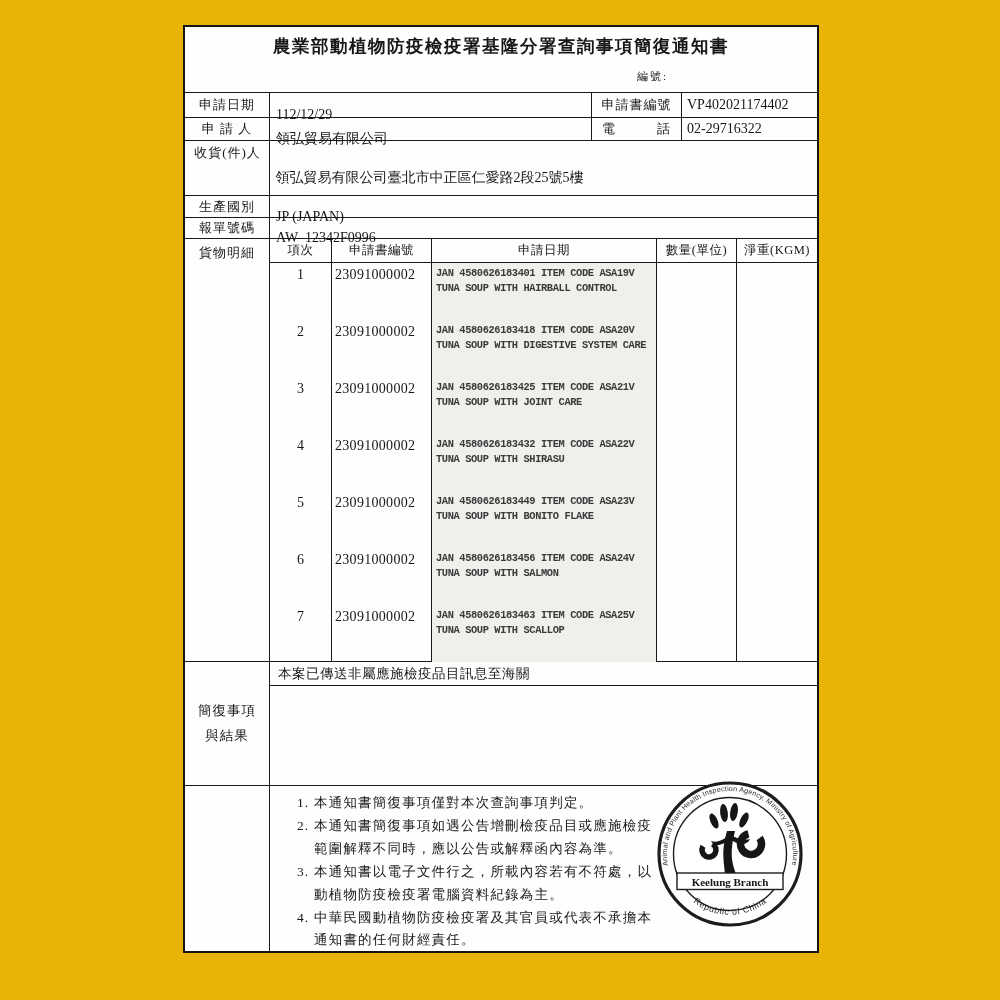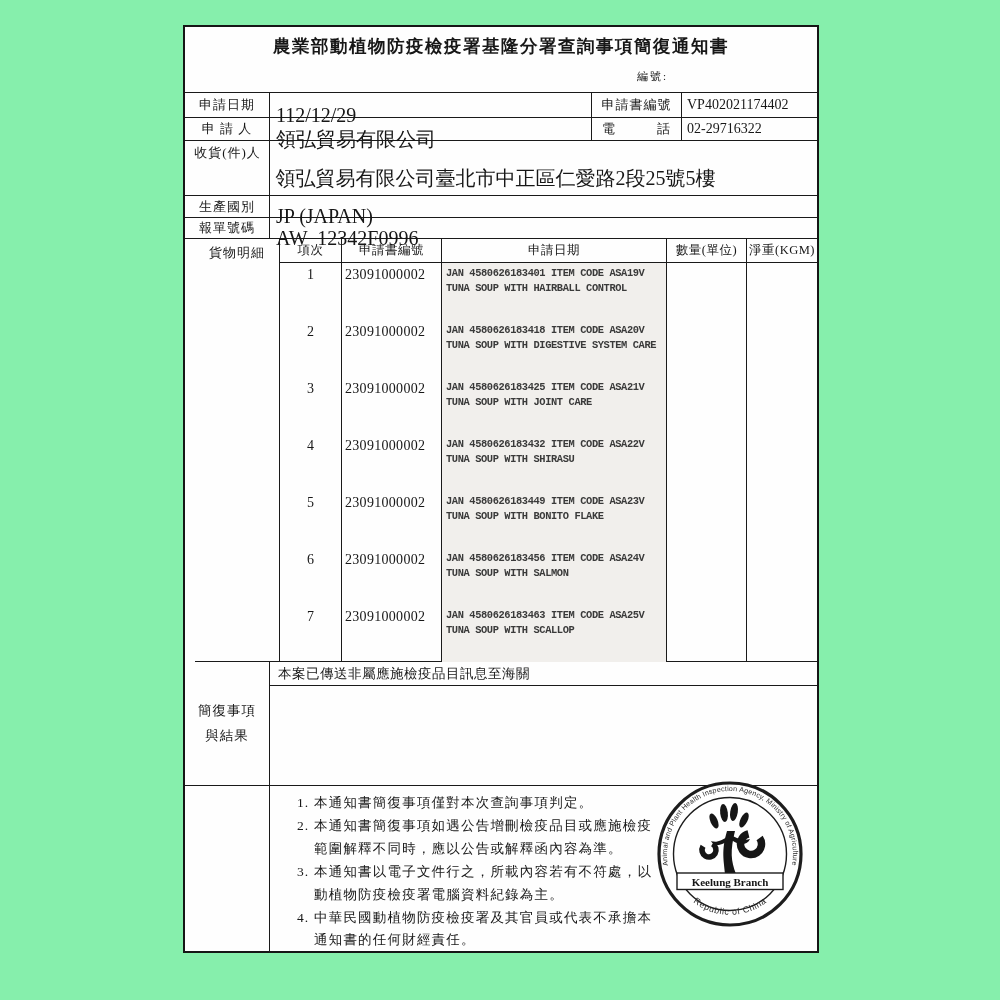--- a/index.html
+++ b/index.html
@@ -1,17 +1,17 @@
 <!DOCTYPE html>
 <html><head>
 <meta charset="utf-8">
 <style>
   html,body { margin:0; padding:0; background:#ffffff; }
   .page {
-    position:relative; width:1000px; height:1000px; background:#86efac;
+    position:relative; width:1000px; height:1000px; background:#eab308;
     font-family:"Liberation Serif","DejaVu Serif",serif; color:#171717;
     overflow:hidden;
   }
   .doc {
     position:absolute; left:183px; top:25px; width:636px; height:928px;
     border:2px solid #161616; box-sizing:border-box; background:#fefefe;
   }
   .sec { position:relative; box-sizing:border-box; border-bottom:1.5px solid #1a1a1a; display:flex; }
   .sec.last { border-bottom:none; }
 
@@ -25,31 +25,31 @@
     width:85px; flex:0 0 85px; box-sizing:border-box; border-right:1.5px solid #1a1a1a;
     display:flex; align-items:center; justify-content:center;
     font-size:13px; letter-spacing:1px; text-align:center;
   }
   .row-a { height:25px; }
   .row-b { height:23px; }
   .row-c { height:55px; }
   .row-d { height:23px; }
   .row-e { height:22px; }
   .row-f { height:21px; }
-  .val-cell { flex:1; display:flex; align-items:center; padding-left:6px; font-size:20px; box-sizing:border-box; white-space:pre;margin-top:20px; }
+  .val-cell { flex:1; display:flex; align-items:center; padding-left:6px; font-size:14px; box-sizing:border-box; white-space:pre;margin-top:20px; }
   .lbl2-cell {
     flex:0 0 91px; box-sizing:border-box; border-left:1.5px solid #1a1a1a; border-right:1.5px solid #1a1a1a;
     display:flex; align-items:center; justify-content:center; font-size:13px; letter-spacing:1px;
   }
   .lbl2-cell.spread { justify-content:space-between; padding:0 10px; }
   .val2-cell { flex:0 0 135px; display:flex; align-items:center; padding-left:5px; font-size:14px; box-sizing:border-box; }
   .label-top { align-items:flex-start; padding-top:3px; }
 
   
-  .goods-sec { height:423px;margin-left:10px; }
+  .goods-sec { height:423px; }
   .goods-label { justify-content:center; align-items:flex-start; padding-top:5px; }
   .goods-grid {
     flex:1; display:grid;
     grid-template-columns:62px 100px 225px 80px 1fr;
     grid-template-rows:24px; grid-auto-rows:57px;
   }
   .gh {
     display:flex; align-items:center; justify-content:center;
     font-size:12.5px; letter-spacing:0.5px;
     border-bottom:1.5px solid #1a1a1a; box-sizing:border-box;

